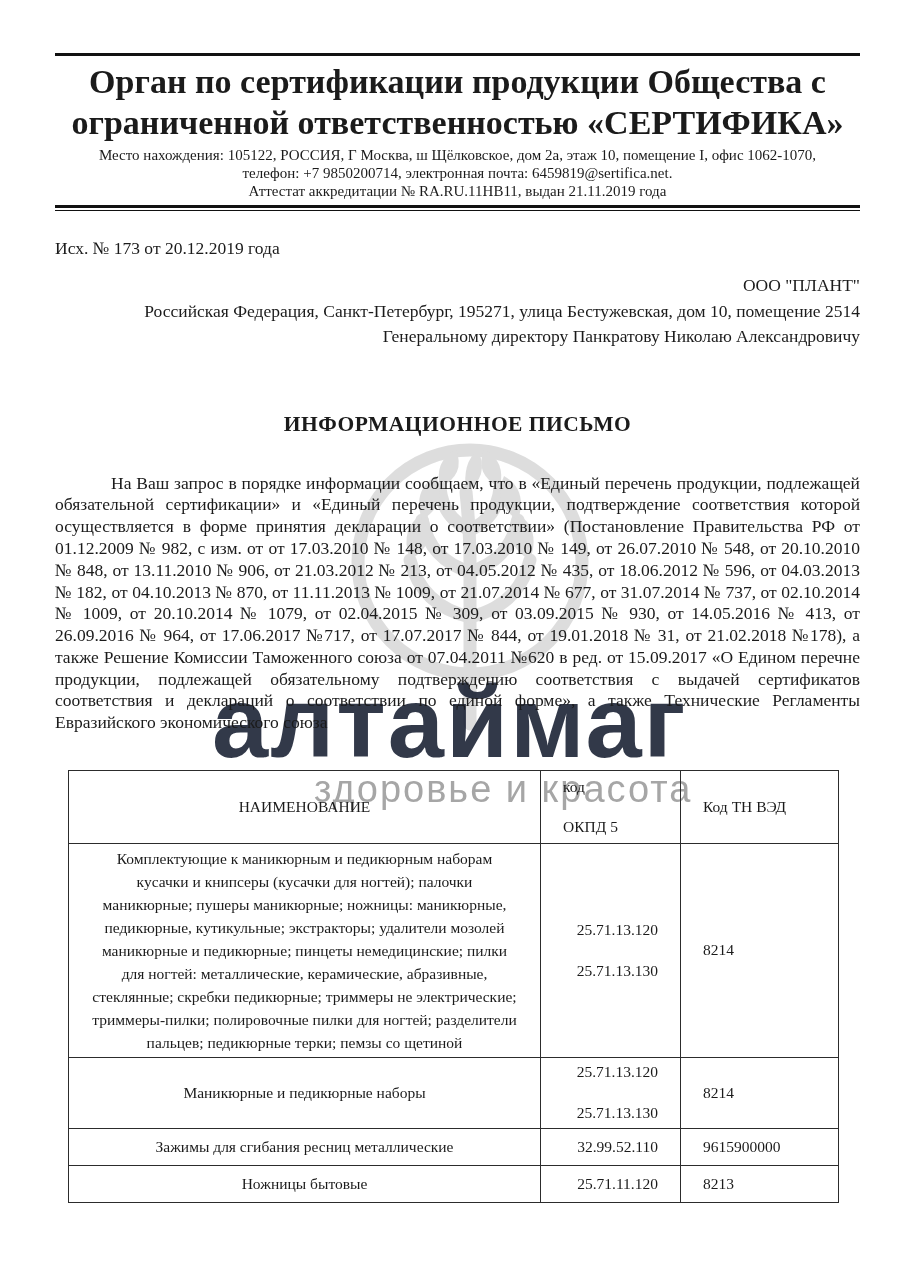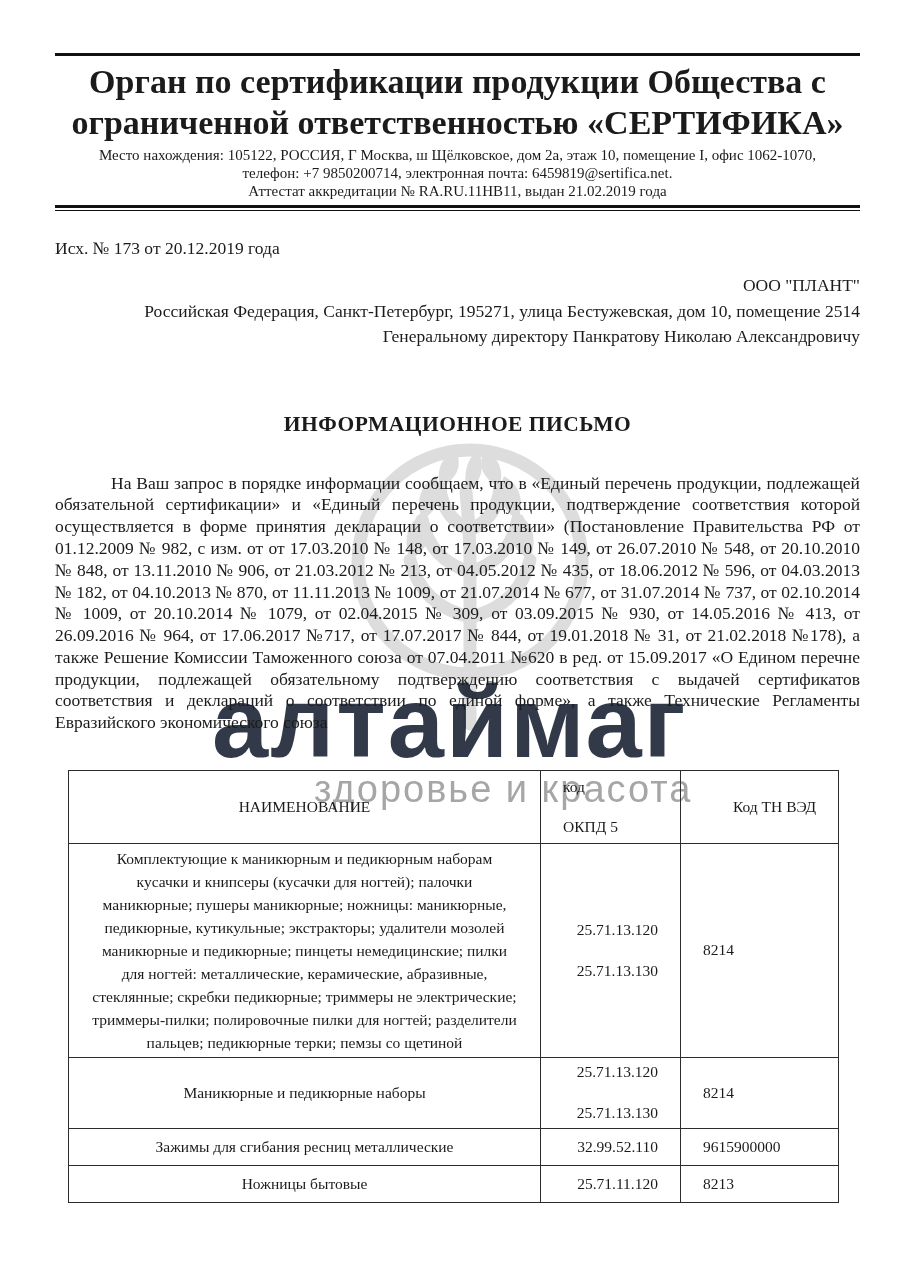--- a/index.html
+++ b/index.html
@@ -73,21 +73,21 @@
     border: 1.6px solid #2c2c2c;
   }
   table.products th, table.products td {
     font-weight: normal; font-size: 15.5px; color: #1b1b1b;
     padding: 3px 22px; vertical-align: middle;
   }
   th.h-name { font-weight: bold; font-size: 15.5px; }
   th.h-code { text-align: left; vertical-align: top; padding-left: 4px; }
   th.h-code .code-top { display: block; margin-top: 1px; }
   th.h-code .code-bottom { display: block; margin-top: 22px; }
-  th.h-tnved { text-align: right; padding-left: 12px; font-size: 16px; }
+  th.h-tnved { text-align: left; padding-left: 12px; font-size: 16px; }
 
   td.c-name { text-align: center; line-height: 23px; padding: 4px 10px; }
   td.c-okpd { text-align: right; padding-left: 4px; font-size: 16px; white-space: pre-line; line-height: 1.32; }
   td.c-tnved { text-align: left; padding-left: 12px; font-size: 16px; }
 
   tr.r-head  { height: 73px; }
   tr.r-tall  { height: 205px; }
   tr.r-mid   { height: 71px; }
   tr.r-sm    { height: 37px; }
 </style>
@@ -122,21 +122,21 @@
     <div class="wm-tagline">здоровье и красота</div>
   </div>
 
   <div class="content">
 
     <div class="top-rule"></div>
 
     <div class="org-name">Орган по сертификации продукции Общества с ограниченной ответственностью «СЕРТИФИКА»</div>
     <div class="lh-line">Место нахождения: 105122, РОССИЯ, Г Москва, ш Щёлковское, дом 2а, этаж 10, помещение I, офис 1062-1070,</div>
     <div class="lh-line">телефон: +7 9850200714, электронная почта: 6459819@sertifica.net.</div>
-    <div class="lh-line">Аттестат аккредитации № RA.RU.11НВ11, выдан 21.02.2019 года</div>
+    <div class="lh-line">Аттестат аккредитации № RA.RU.11НВ11, выдан 21.11.2019 года</div>
 
     <div class="double-rule"></div>
 
     <div class="ref-line">Исх. № 173 от 20.12.2019 года</div>
 
     <div class="recipient">
       <div>ООО "ПЛАНТ"</div>
       <div>Российская Федерация, Санкт-Петербург, 195271, улица Бестужевская, дом 10, помещение 2514</div>
       <div>Генеральному директору Панкратову Николаю Александровичу</div>
     </div>

